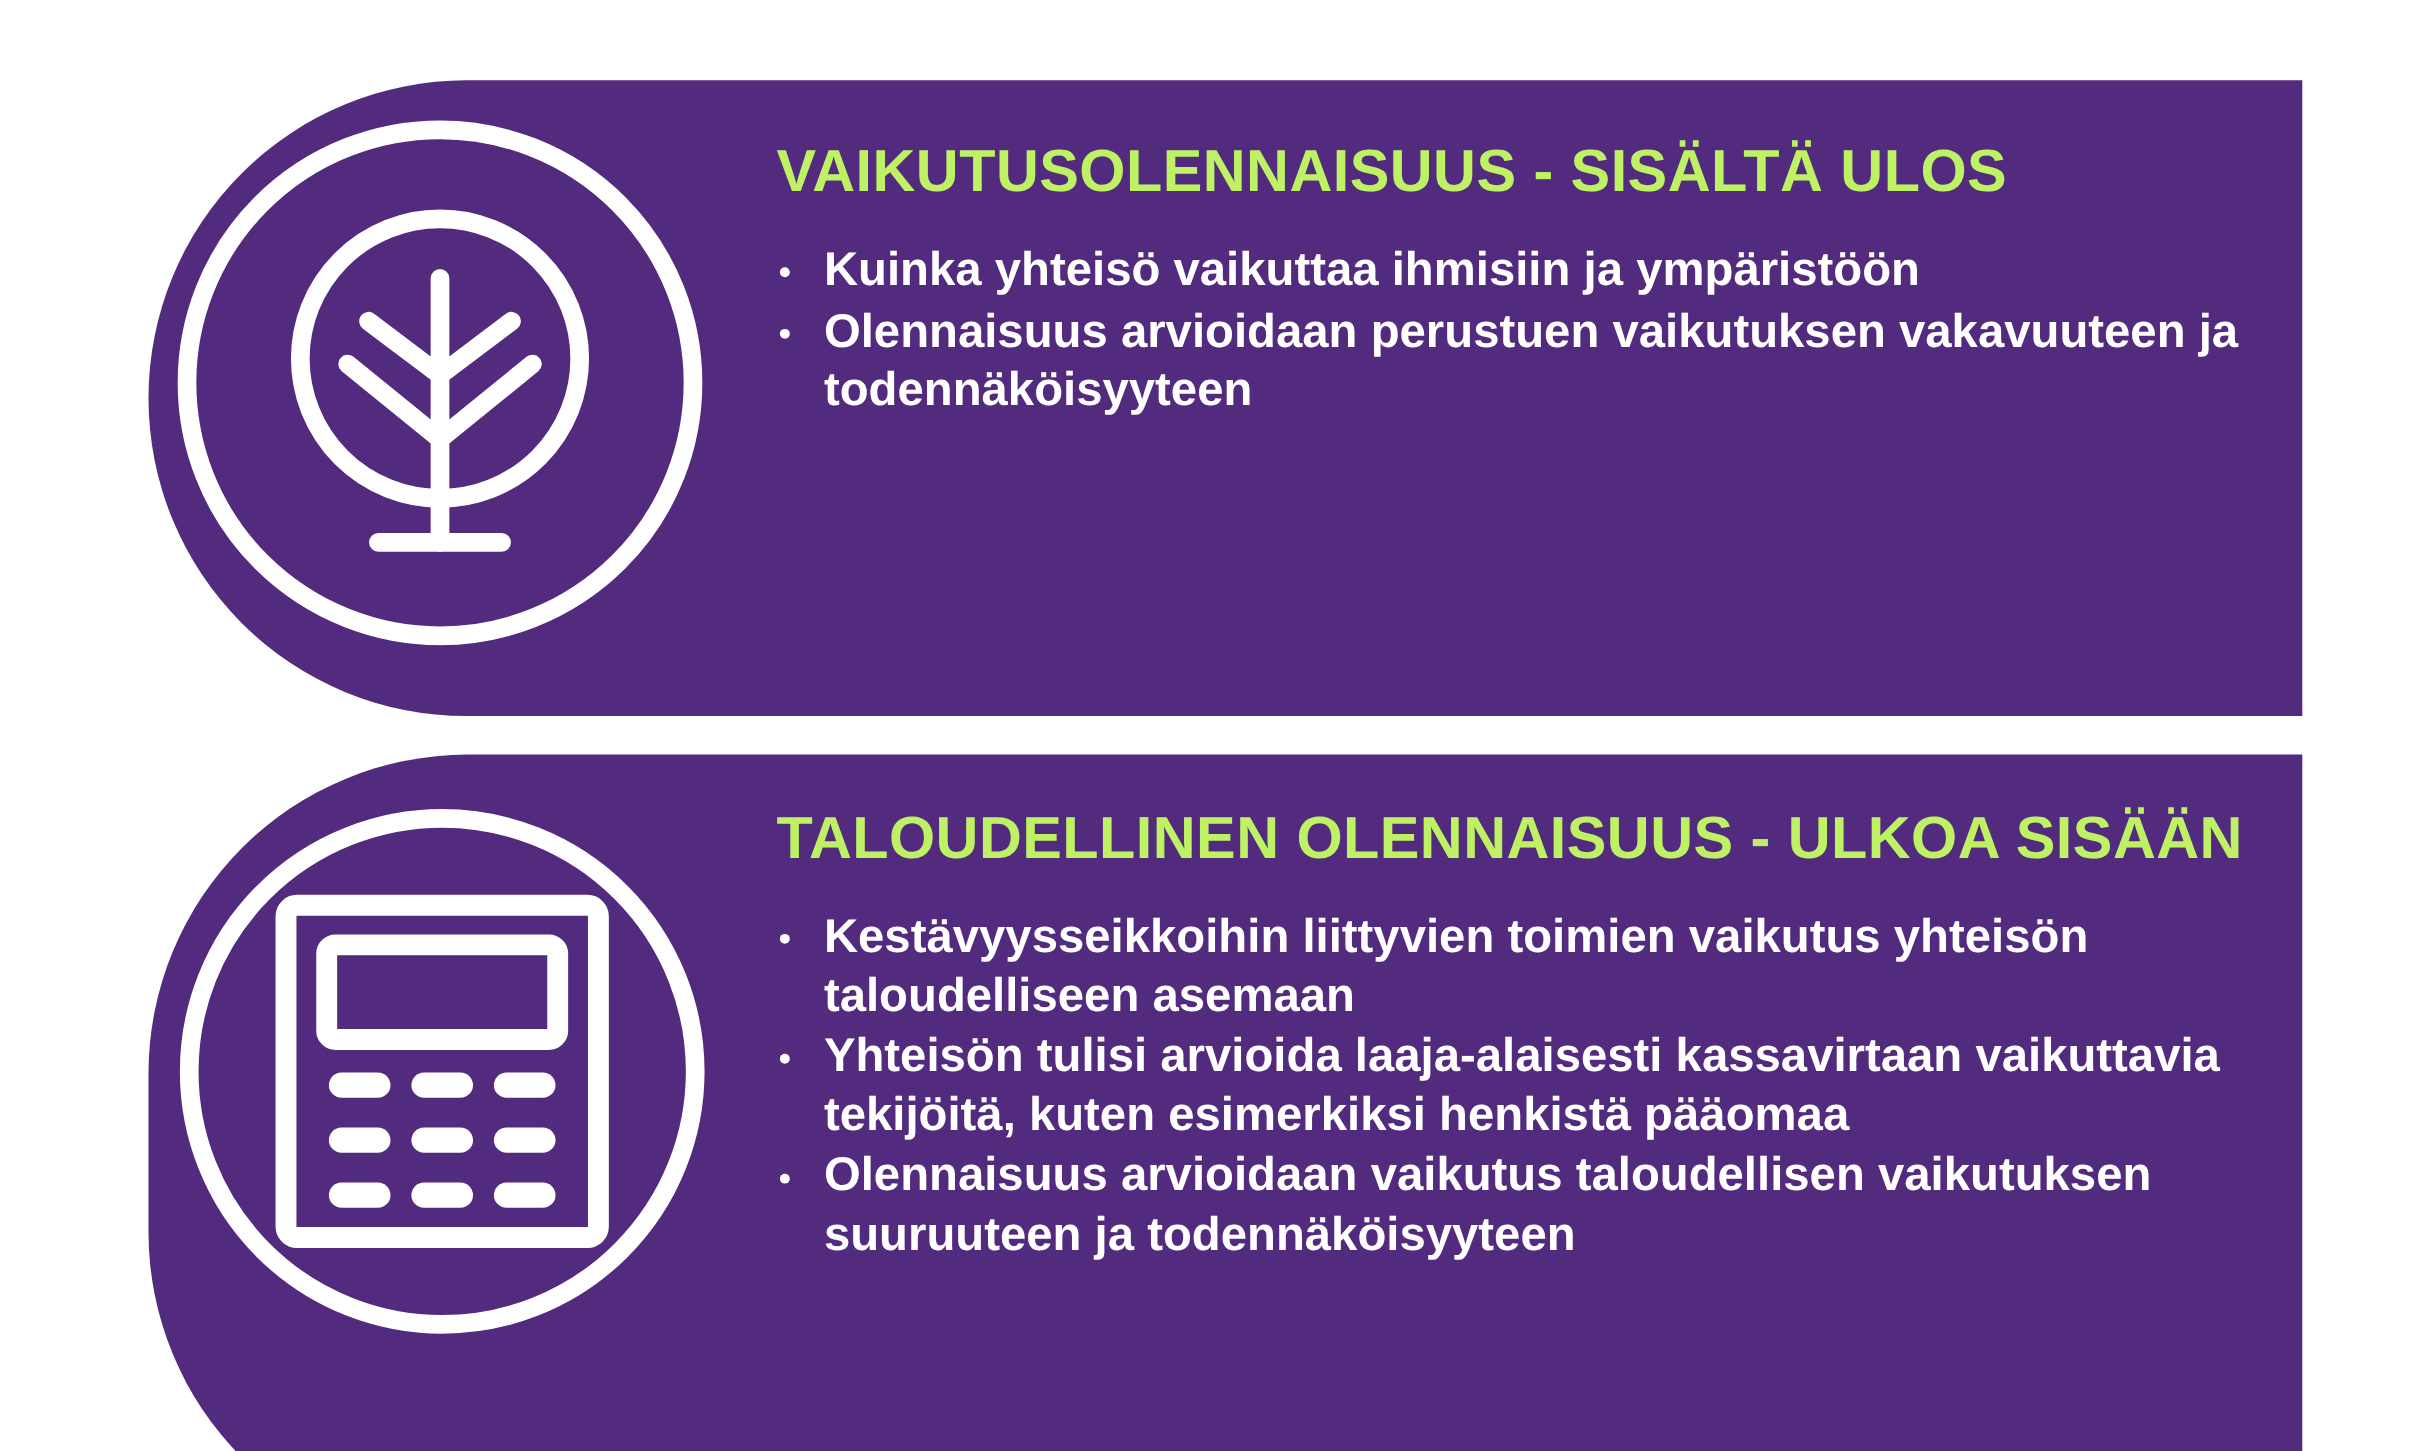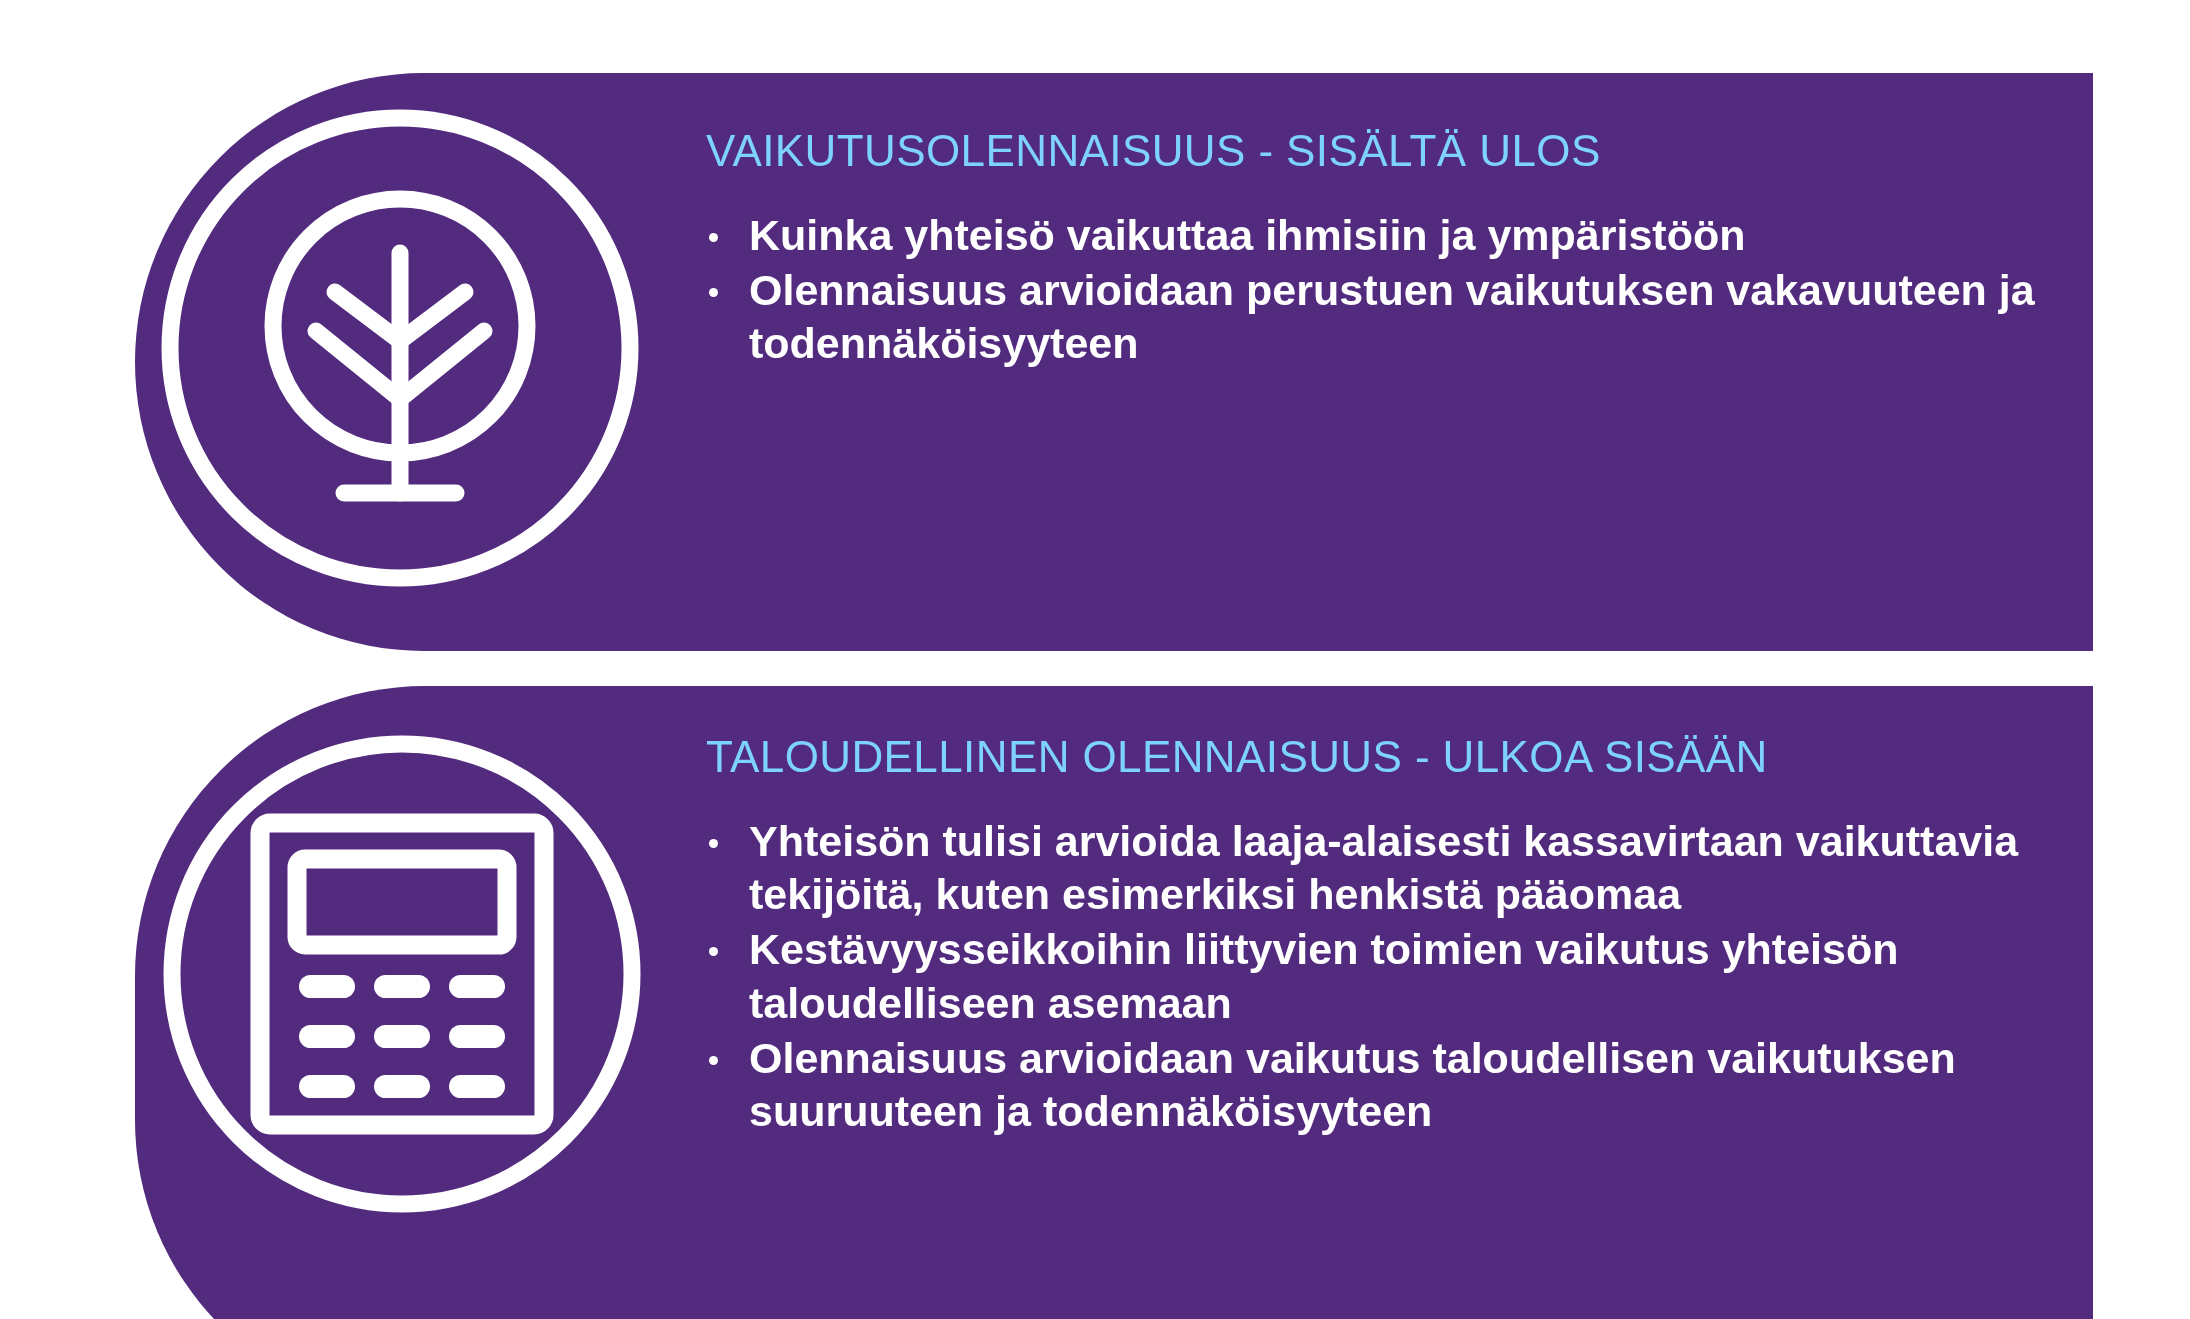--- a/index.html
+++ b/index.html
@@ -78,24 +78,24 @@
     width: 1330px;
   }
 
   #content-financial {
     left: 571px;
     top: 48px;
     width: 1390px;
   }
 
   .card-heading {
-    font-size: 44px;
-    font-weight: normal;
+    font-size: 54px;
+    font-weight: bold;
     letter-spacing: 0.4px;
-    color: #7dd3fc;
+    color: #bef264;
     margin: 0 0 34px 0;
     line-height: 1.06;
     white-space: nowrap;
   }
 
   .bullet-list {
     list-style: none;
     margin: 1px;
     padding: 0;
   }
@@ -176,27 +176,27 @@
         <rect x="211" y="340" width="56" height="23" rx="11.5" ry="11.5" fill="#FFFFFF"></rect>
         <rect x="286" y="340" width="56" height="23" rx="11.5" ry="11.5" fill="#FFFFFF"></rect>
       </svg>
     </div>
 
     <div class="content" id="content-financial">
       <h2 class="card-heading">TALOUDELLINEN OLENNAISUUS - ULKOA SISÄÄN</h2>
       <ul class="bullet-list">
         <li class="bullet-item">
           <span class="bullet-dot"></span>
+          <span class="bullet-text">Kestävyysseikkoihin liittyvien toimien vaikutus yhteisön taloudelliseen asemaan</span>
+        </li>
+        <li class="bullet-item">
+          <span class="bullet-dot"></span>
           <span class="bullet-text">Yhteisön tulisi arvioida laaja-alaisesti kassavirtaan vaikuttavia tekijöitä, kuten esimerkiksi henkistä pääomaa</span>
         </li>
         <li class="bullet-item">
           <span class="bullet-dot"></span>
-          <span class="bullet-text">Kestävyysseikkoihin liittyvien toimien vaikutus yhteisön taloudelliseen asemaan</span>
-        </li>
-        <li class="bullet-item">
-          <span class="bullet-dot"></span>
           <span class="bullet-text">Olennaisuus arvioidaan vaikutus taloudellisen vaikutuksen suuruuteen ja todennäköisyyteen</span>
         </li>
       </ul>
     </div>
   </section>
 
 </div>
 
 </body></html>

